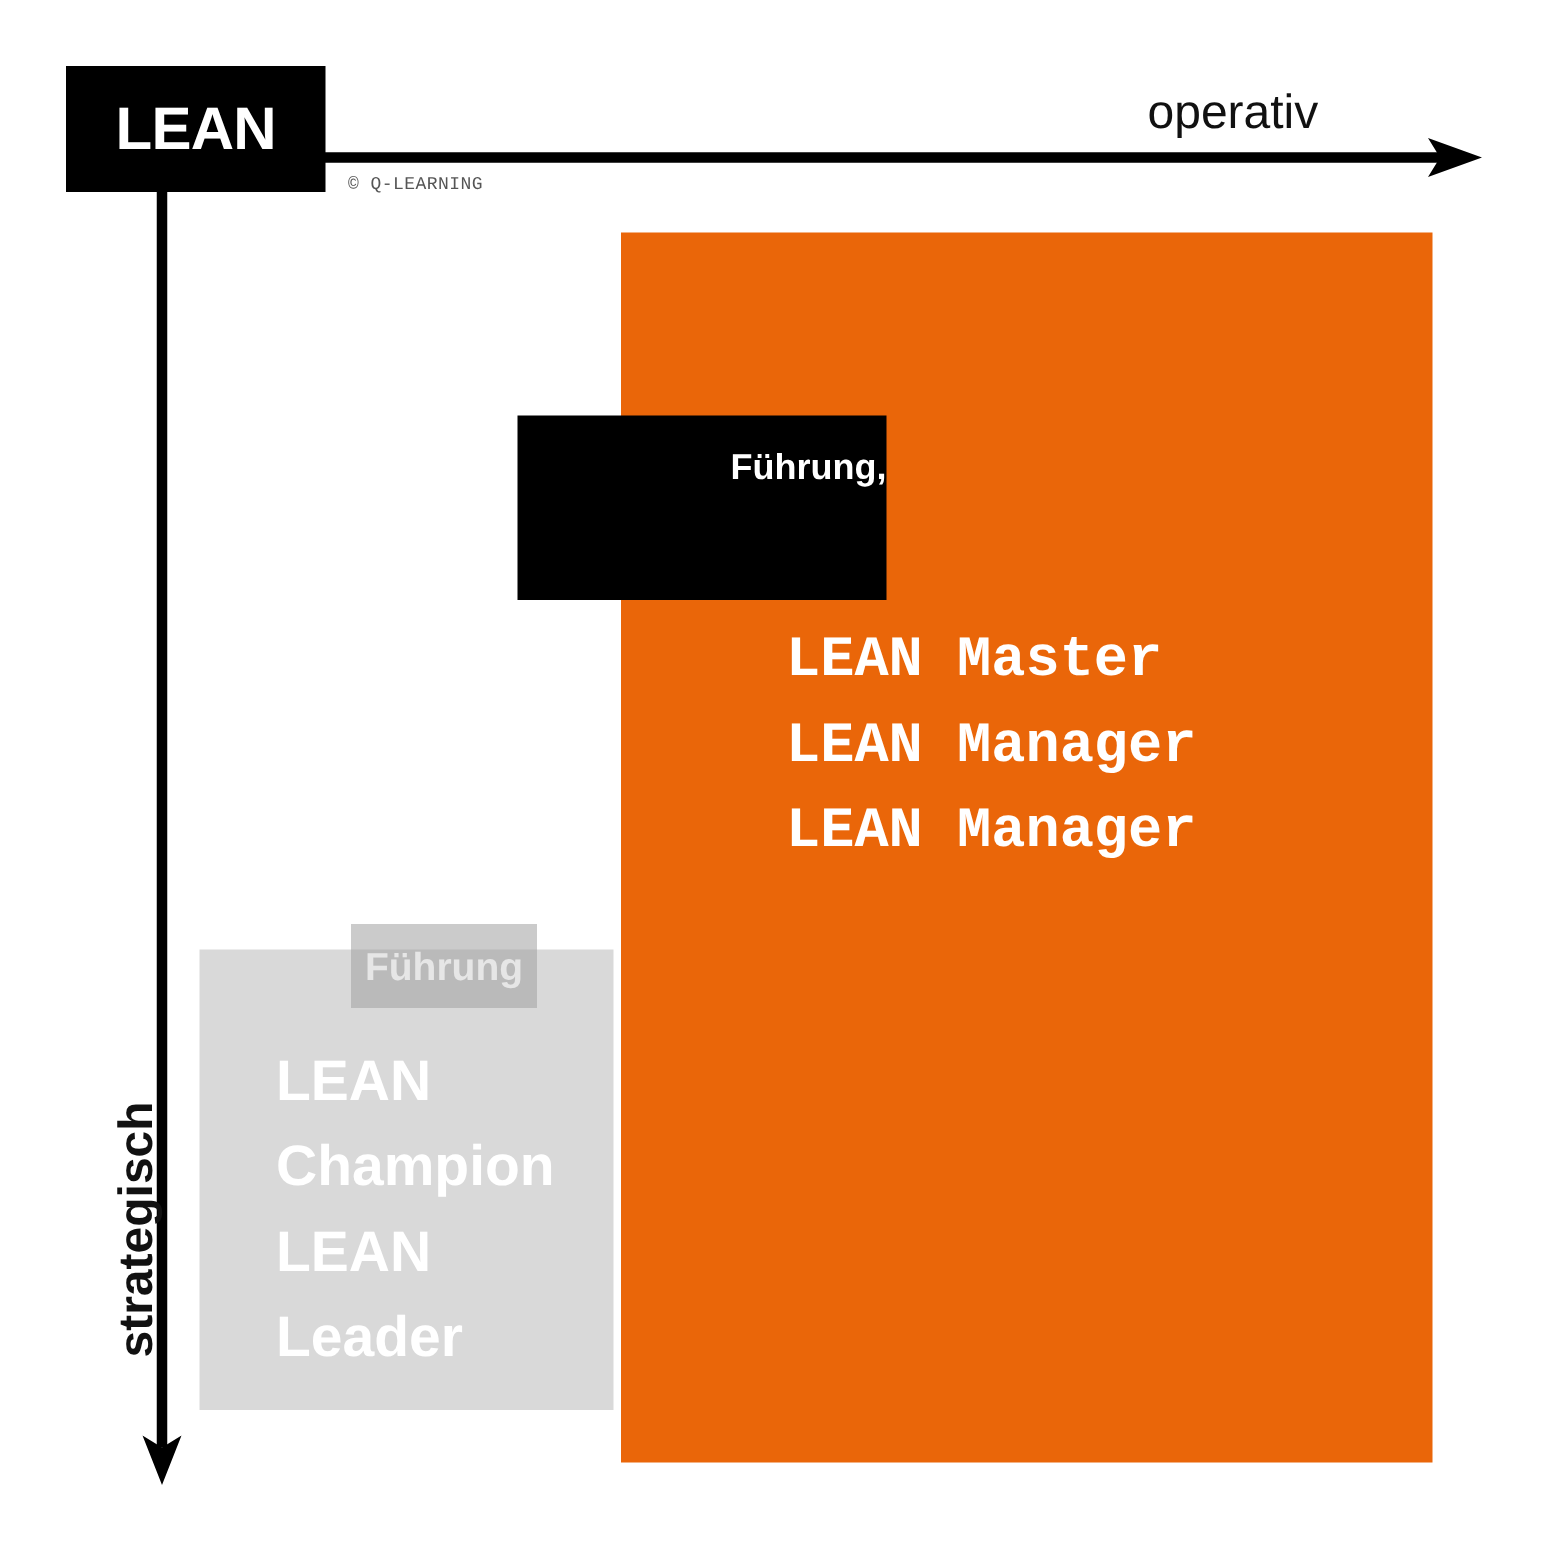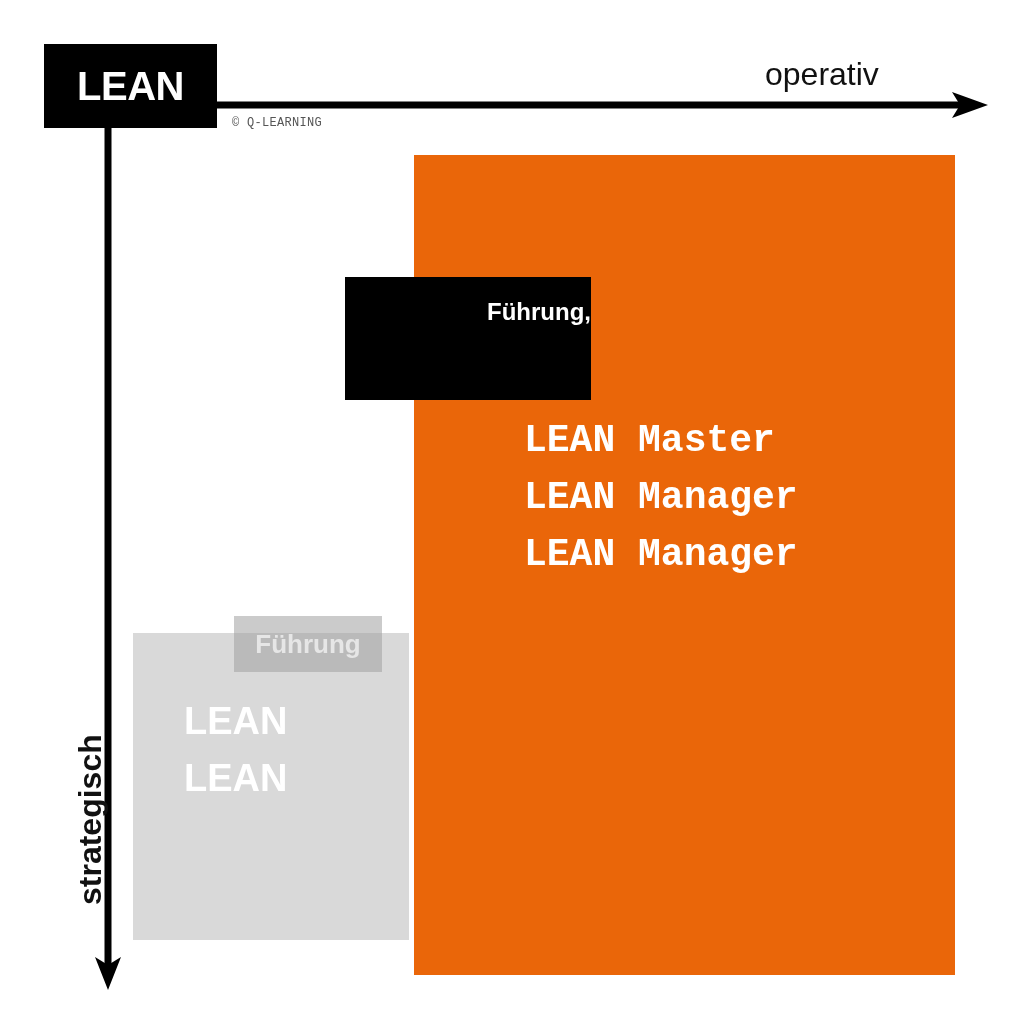--- a/index.html
+++ b/index.html
@@ -9,21 +9,21 @@
 
   .lean-box { left: 44px; top: 44px; width: 173px; height: 84px; background: #000; color: #fff;
               font-weight: bold; font-size: 40px; display: flex; align-items: center; justify-content: center; letter-spacing: -0.5px; }
   .copyright { left: 232px; top: 116px; font-size: 12px; color: #555; letter-spacing: 0.3px; font-family: Liberation Mono, monospace; }
   .op-label { left: 765px; top: 56px; font-size: 32px; font-weight: normal; color: #111; }
   .st-label { left: 72px; top: 905px; font-size: 32px; font-weight: bold; color: #111;
               transform-origin: 0 0; transform: rotate(-90deg); white-space: nowrap; }
 
   .orange { left: 414px; top: 155px; width: 541px; height: 820px; background: #ea6609; }
   .grey { left: 133px; top: 633px; width: 276px; height: 307px; background: #d9d9d9; }
-  .grey-tag { left: 234px; top: 616px; width: 148px; height: 56px; background: rgba(160,160,160,0.55);
+  .grey-tag { left: 234px; top: 616px; width: 124px; height: 56px; background: rgba(160,160,160,0.55);
               color: #e6e6e6; font-weight: bold; font-size: 26px; display: flex; align-items: center; justify-content: center; }
   .grey-text { left: 184px; top: 693px; color: #fff; font-weight: bold; font-size: 38px; line-height: 57px; }
   .grey-text div { white-space: nowrap; }
 
   .black-tag { left: 345px; top: 277px; width: 246px; height: 123px; background: #000; color: #fff;
                font-weight: bold; font-size: 24px; line-height: 32px; padding: 19px 0 0 28px; box-sizing: border-box; text-align: right; }
   .orange-text { left: 524px; top: 412px; color: #fff; font-weight: bold; font-size: 38px; line-height: 57px; white-space: nowrap; font-family: Liberation Mono, monospace; }
 </style>
 </head>
 <body>
@@ -51,14 +51,16 @@
 <div class="abs orange-text">
   <div>LEAN Master</div>
   <div>LEAN Manager</div>
   <div>LEAN Manager</div>
 </div>
 
 <div class="abs grey"></div>
 <div class="abs grey-tag">Führung</div>
 <div class="abs grey-text">
   <div>LEAN</div>
+  <div>Champion</div>
   <div>LEAN</div>
+  <div>Leader</div>
 </div>
 
 </body></html>

